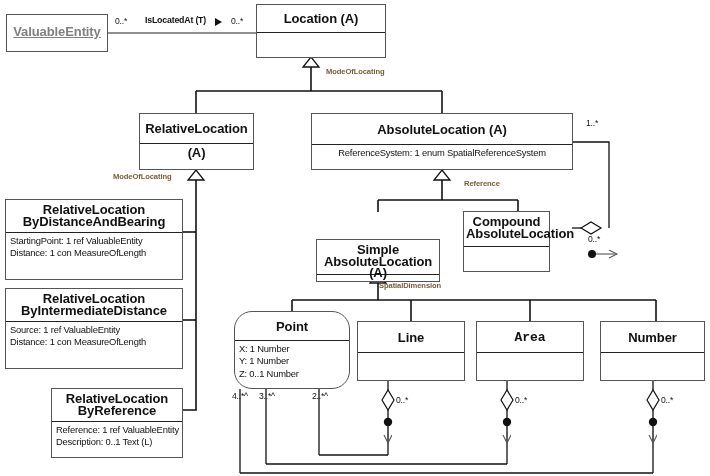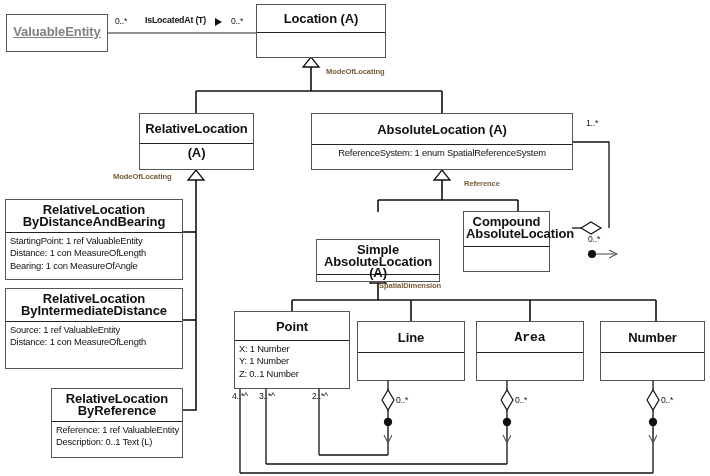--- a/index.html
+++ b/index.html
@@ -188,21 +188,20 @@
   </div>
 
   <div class="uml-class" style="left:5px; top:199px; width:178px; height:81px;">
     <div class="uml-head two-line" style="height:32px;">
       <div>RelativeLocation</div>
       <div>ByDistanceAndBearing</div>
     </div>
     <div class="uml-sep uml-attrs" style="height:47px;">
       <div>StartingPoint: 1 ref ValuableEntity</div>
       <div>Distance: 1 con MeasureOfLength</div>
-      <div>Bearing: 1 con MeasureOfAngle</div>
     </div>
   </div>
 
   <div class="uml-class" style="left:5px; top:288px; width:178px; height:81px;">
     <div class="uml-head two-line" style="height:32px;">
       <div>RelativeLocation</div>
       <div>ByIntermediateDistance</div>
     </div>
     <div class="uml-sep uml-attrs" style="height:47px;">
       <div>Source: 1 ref ValuableEntity</div>
@@ -230,21 +229,21 @@
   </div>
 
   <div class="uml-class" style="left:463px; top:211px; width:87px; height:61px;">
     <div class="uml-head two-line" style="height:34px;">
       <div>Compound</div>
       <div>AbsoluteLocation</div>
     </div>
     <div class="uml-sep uml-empty" style="height:26px;"></div>
   </div>
 
-  <div class="uml-class" style="left:234px; top:311px; width:116px; height:78px;">
+  <div class="uml-class" style="left:234px; top:311px; width:116px; height:78px;border-radius:18px;">
     <div class="uml-head" style="height:28px; line-height:23px;">Point</div>
     <div class="uml-sep uml-attrs" style="height:43px;">
       <div>X: 1 Number</div>
       <div>Y: 1 Number</div>
       <div>Z: 0..1 Number</div>
     </div>
   </div>
 
   <div class="uml-class" style="left:357px; top:321px; width:108px; height:60px;">
     <div class="uml-head" style="height:30px; line-height:26px;">Line</div>

